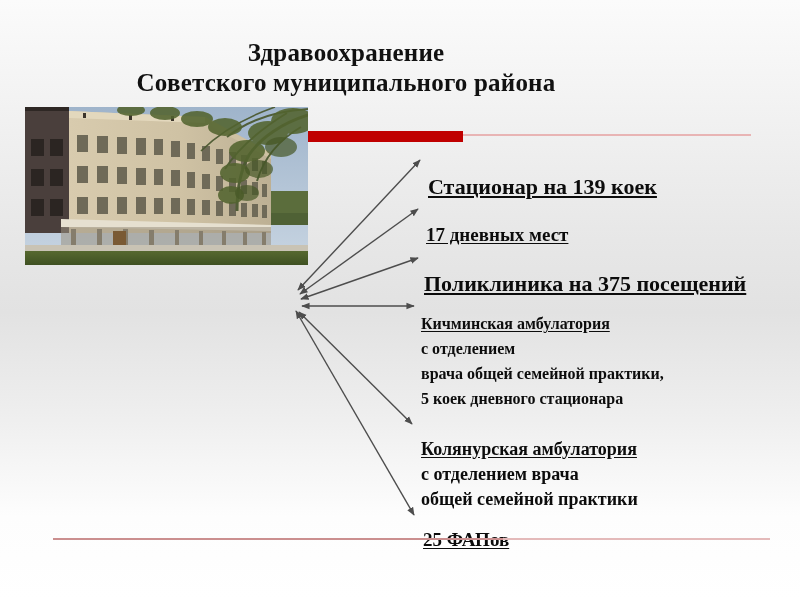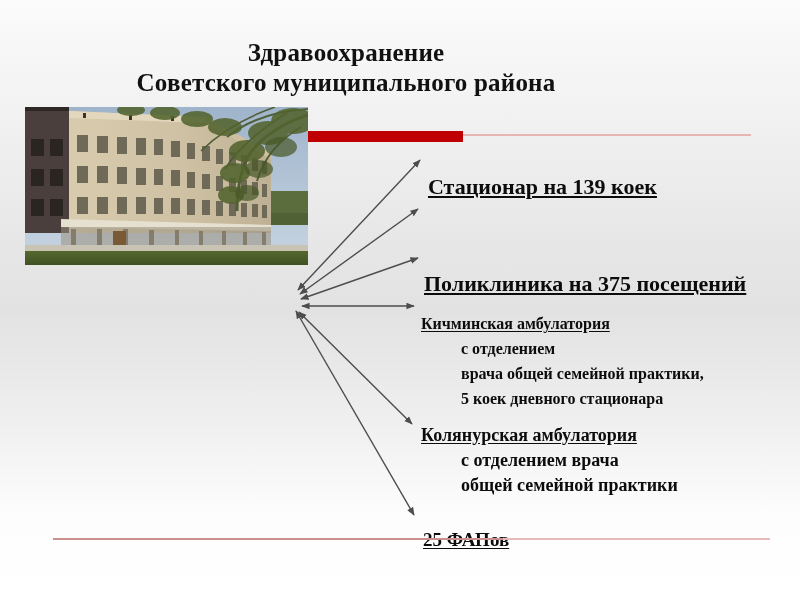--- a/index.html
+++ b/index.html
@@ -127,28 +127,27 @@
     white-space: pre-line;
   }
   .item .head {
     display: inline-block;
     text-decoration: underline;
     text-underline-offset: 2px;
   }
   .item .body {
     display: block;
     text-decoration: none;
-    margin-left: 40px;
   }
 
   .item-stacionar  { left: 428px; top: 152px; font-size: 22px; line-height: 23px; }
   .item-dnevnyh    { left: 426px; top: 200px; font-size: 19px; line-height: 23px; }
   .item-poliklin   { left: 424px; top: 249px; font-size: 22px; line-height: 23px; }
   .item-kichmin    { left: 421px; top: 286px; font-size: 16px; line-height: 25px; }
-  .item-kolyanur   { left: 421px; top: 398px; font-size: 18px; line-height: 25px; }
+  .item-kolyanur   { left: 421px; top: 412px; font-size: 18px; line-height: 25px; }
   .item-fap        { left: 423px; top: 505px; font-size: 19px; line-height: 23px; }
 </style>
 </head>
 <body>
 
 <div class="slide">
 
   <div class="title">Здравоохранение
 Советского муниципального района</div>
 
@@ -303,20 +302,23 @@
       <line x1="299" y1="312" x2="412" y2="424"></line>
       <line x1="296" y1="311" x2="414" y2="515"></line>
     </g>
   </svg>
 
 
   <div class="item item-stacionar">
     <span class="head">Стационар на 139 коек</span>
   </div>
 
+  <div class="item item-dnevnyh">
+    <span class="head">17 дневных мест</span>
+  </div>
 
   <div class="item item-poliklin">
     <span class="head">Поликлиника на 375 посещений</span>
   </div>
 
   <div class="item item-kichmin">
     <span class="head">Кичминская амбулатория</span>
     <span class="body">с отделением
 врача общей семейной практики,
 5 коек дневного стационара</span>

